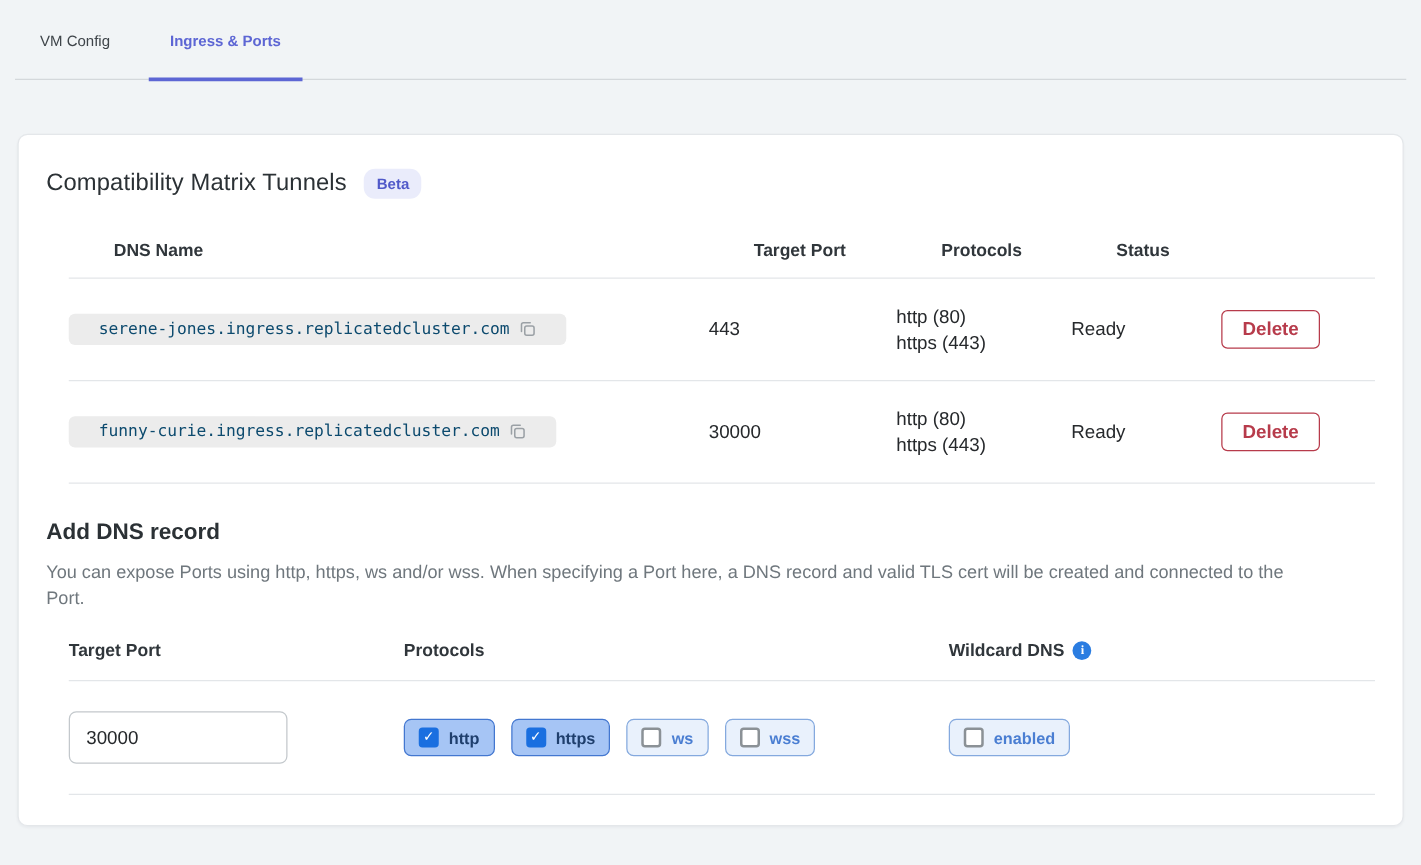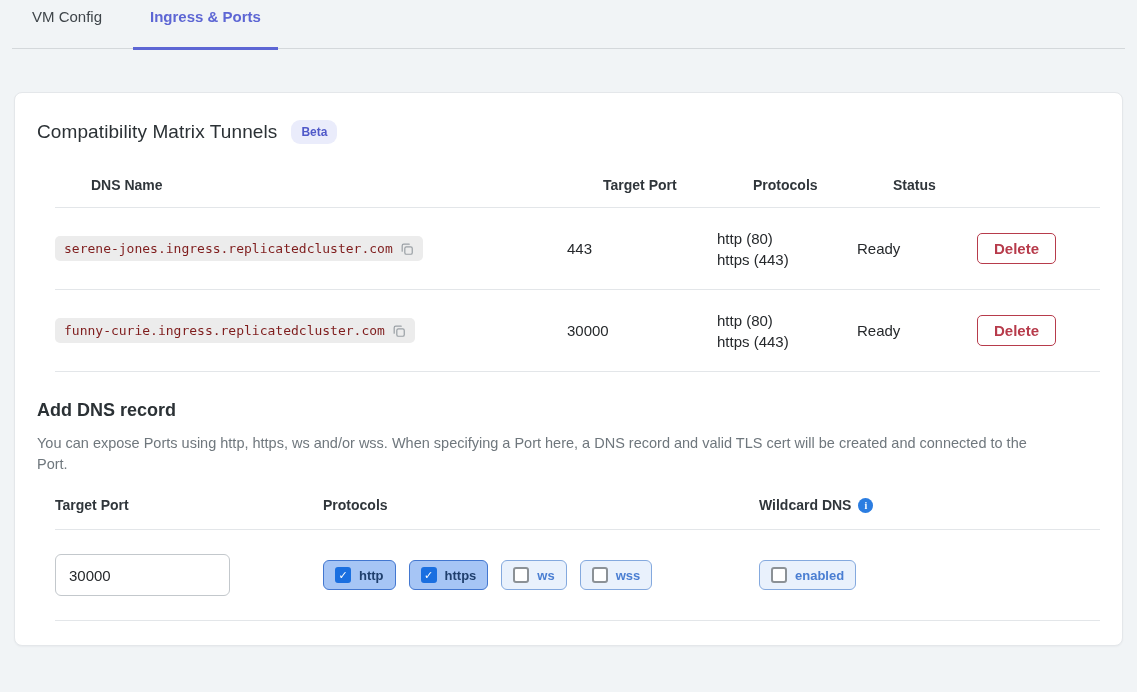--- a/index.html
+++ b/index.html
@@ -11,22 +11,22 @@
     overflow:hidden;
   }
   
   .tabbar {
     margin:0 12px; padding-left:3px;
     display:flex; gap:14px;
     border-bottom:1px solid #d4d8db;
   }
   .tab {
     position:relative;
-    padding:8px 17px 23px;
-    font-size:15px; color:#3f454a;
+    padding:26px 17px 23px;
+    font-size:12px; color:#3f454a;
     cursor:pointer; white-space:nowrap;
   }
   .tab.active { color:#5d66d4; font-weight:bold; }
   .tab.active::after {
     content:""; position:absolute; left:0; right:0; bottom:-2px;
     height:3px; background:#5d66d4;
   }
   
   .card {
     margin:43px 14px 16px;
@@ -47,25 +47,25 @@
   .tbl { margin-left:18px; }
   .tbl-grid {
     display:grid;
     grid-template-columns:512px 150px 140px 120px 1fr;
     align-items:center;
   }
   .tbl-head { padding:14px 0; border-bottom:1px solid #e3e6e9; }
   .tbl-head .th { font-size:14px; font-weight:bold; color:#30363b;padding-left:36px; }
   .tbl-row { height:82px; border-bottom:1px solid #e3e6e9; }
   .dns-pill {
-    display:inline-flex; align-items:flex-end; gap:7px;
+    display:inline-flex; align-items:flex-start; gap:7px;
     background:#ececec; border-radius:5px;
-    padding:5px 9px;
+    padding:5px 24px;
     font-family:"DejaVu Sans Mono","Liberation Mono",monospace;
-    font-size:13px; color:#7f1d1d;
+    font-size:13px; color:#0c4a6e;
   }
   .copy-icon { display:inline-flex; cursor:pointer; }
   .cell { font-size:15px; color:#26292c; }
   .proto-cell div { font-size:15px; color:#26292c; line-height:21px; }
   .action-cell { display:flex; justify-content:flex-start; padding-right:22px; }
   .delete-btn {
     background:#fff; border:1px solid #b73b4b; color:#b73b4b;
     font-family:inherit; font-size:15px; font-weight:bold;
     padding:5px 16px; border-radius:5px; height:31px;
     cursor:pointer;

